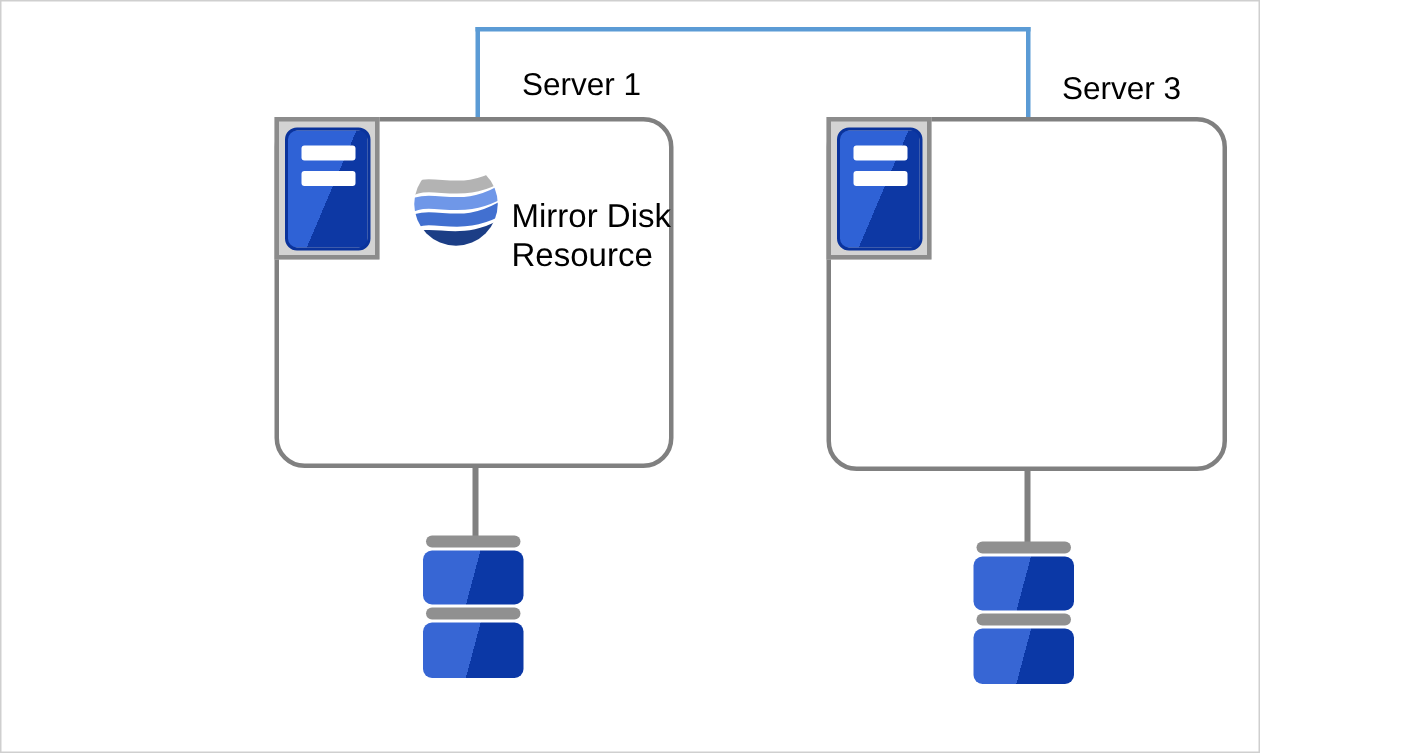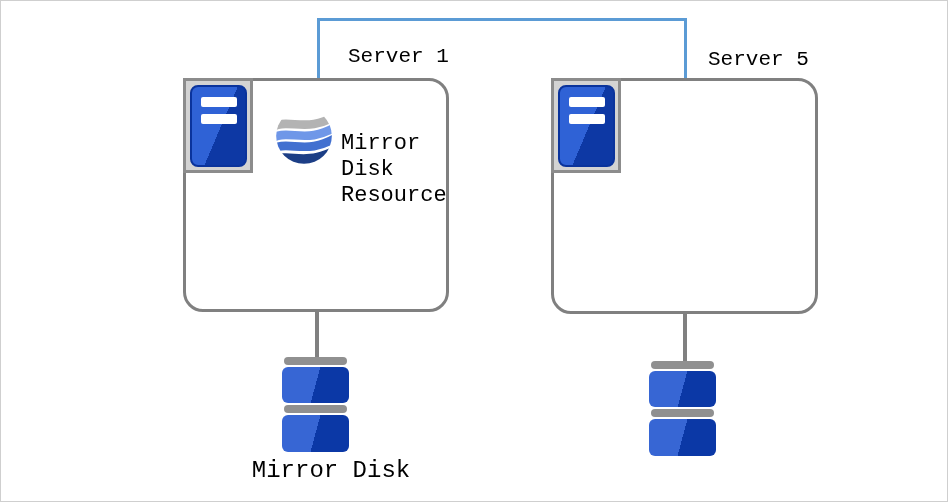--- a/index.html
+++ b/index.html
@@ -3,26 +3,25 @@
 <meta charset="utf-8">
 <style>
   * { box-sizing: border-box; margin: 0; padding: 0; }
   html, body { background: #ffffff; }
   body {
     font-family: "Liberation Sans", "DejaVu Sans", sans-serif;
     color: var(--text, #000);
   }
   .canvas {
     position: relative;
-    width: 948px;
+    width: 840px;
     height: 502px;
     background: #ffffff;
     border: 1px solid var(--page-border, #cfcfcf);
     overflow: hidden;
-    font-family: Liberation Mono, monospace;
   }
 
   
   .ic { position: absolute; background: var(--interconnect, #5b9bd5); }
   .ic-h { left: 316px; top: 17px; width: 370px; height: 3px; }
   .ic-v-left  { left: 316px; top: 17px; width: 3px; height: 60px; }
   .ic-v-right { left: 683px; top: 17px; width: 3px; height: 60px; }
 
   
   .server-box {
@@ -131,21 +130,21 @@
 </head>
 <body>
 
 <div class="canvas">
 
   <div class="ic ic-h"></div>
   <div class="ic ic-v-left"></div>
   <div class="ic ic-v-right"></div>
 
   <div class="server-label s1">Server 1</div>
-  <div class="server-label s2">Server 5</div>
+  <div class="server-label s2">Server 3</div>
 
   <div class="server-box left"></div>
   <div class="server-icon-frame left">
     <div class="tower">
       <div class="tower-bar b1"></div>
       <div class="tower-bar b2"></div>
     </div>
   </div>
 
   <svg class="resource-logo" viewBox="0 0 100 100" xmlns="http://www.w3.org/2000/svg">
@@ -181,15 +180,14 @@
     <div class="disk-seg s2"></div>
   </div>
 
   <div class="disk-unit right">
     <div class="disk-cap"></div>
     <div class="disk-seg"></div>
     <div class="disk-sep"></div>
     <div class="disk-seg s2"></div>
   </div>
 
-  <div class="mirror-disk-label">Mirror Disk</div>
 
 </div>
 
 </body></html>

